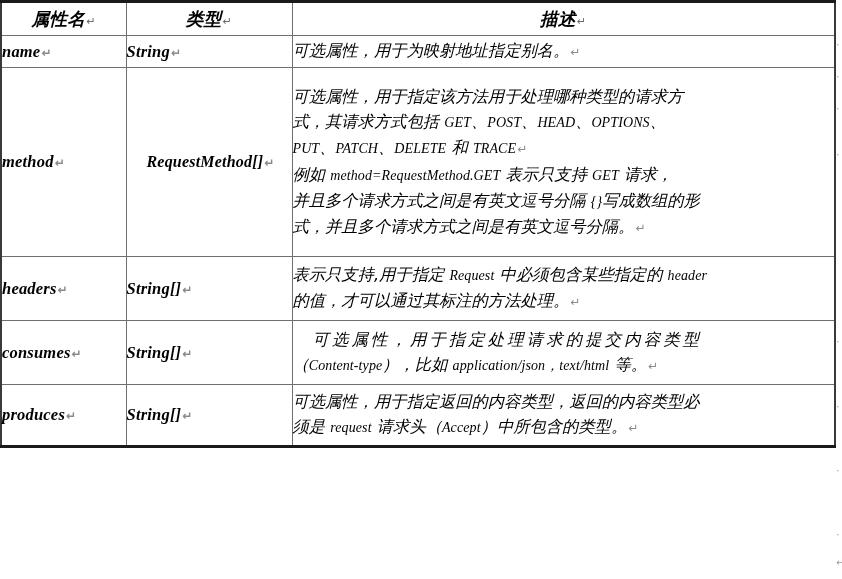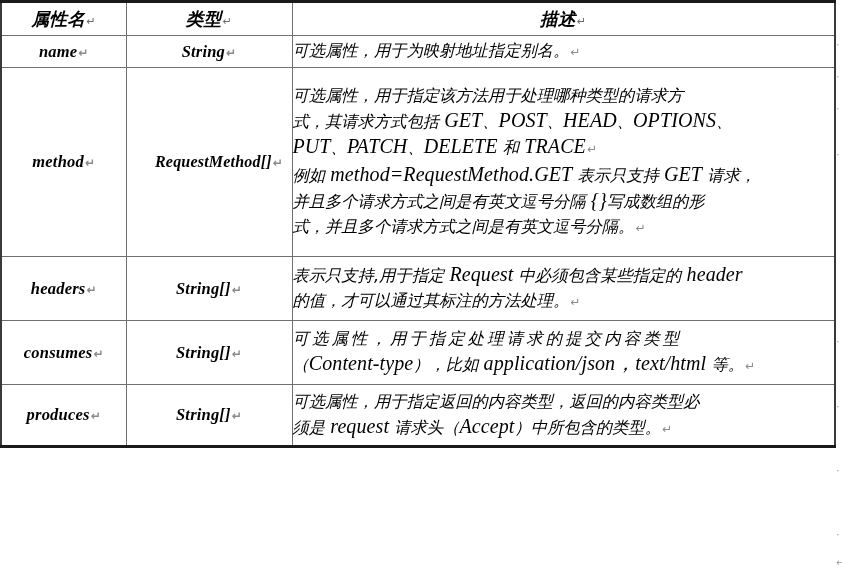--- a/index.html
+++ b/index.html
@@ -57,21 +57,21 @@
     font-weight: bold;
     font-size: 17.5px;
     font-family: "DejaVu Sans", "Liberation Sans", sans-serif;
     letter-spacing: 0.5px;
   }
   thead tr th .hdr-txt { display: inline-block; }
 
   
   td.cell-name,
   td.cell-type {
-    text-align: center;
+    text-align: left;
     font-family: "Liberation Serif", "DejaVu Serif", serif;
     font-size: 16.5px;
     font-weight: bold;
     letter-spacing: 0.2px;
     white-space: nowrap;
   }
   td.cell-type { font-size: 16.5px; }
   td.cell-type.tight { font-size: 16px; padding-left: 20px; }
 
   
@@ -84,24 +84,24 @@
     display: block;
     font-size: 16.3px;
     line-height: 25px;
     white-space: nowrap;
     font-family: "DejaVu Sans", "Liberation Sans", sans-serif;
     letter-spacing: 0px;
   }
   
   .lat {
     font-family: "Liberation Serif", "DejaVu Serif", serif;
-    font-size: 20px;
+    font-size: 14px;
     letter-spacing: 0.1px;
   }
-  .desc-line.justify-wide { letter-spacing: 3.2px; }
+  .desc-line.justify-wide { letter-spacing: 3.2px; margin-left: 20px; }
 
   
   .pilcrow {
     color: #8a8a8a;
     font-family: "DejaVu Sans", "Liberation Sans", sans-serif;
     font-size: 12px;
     vertical-align: baseline;
     padding-left: 1px;
   }
   .hdr-pilcrow {

